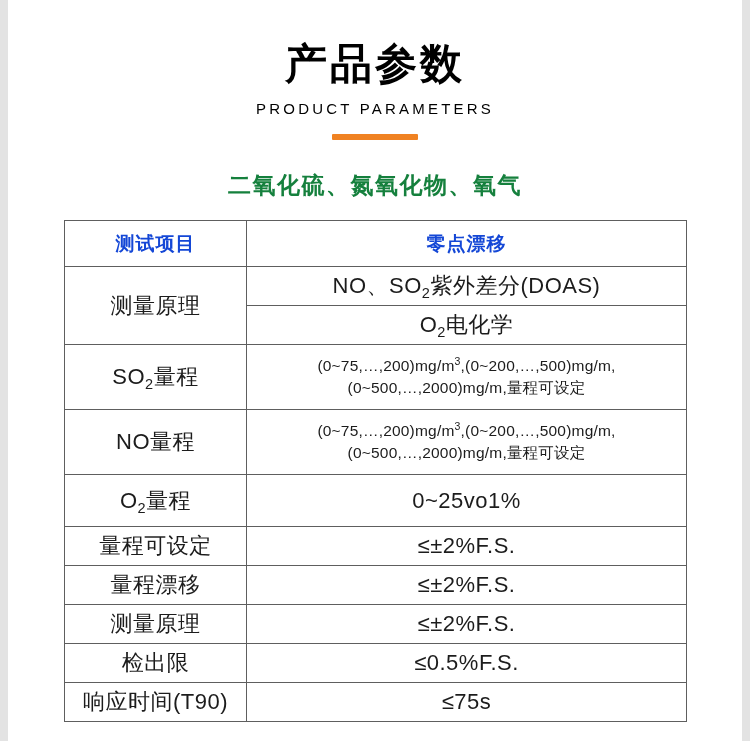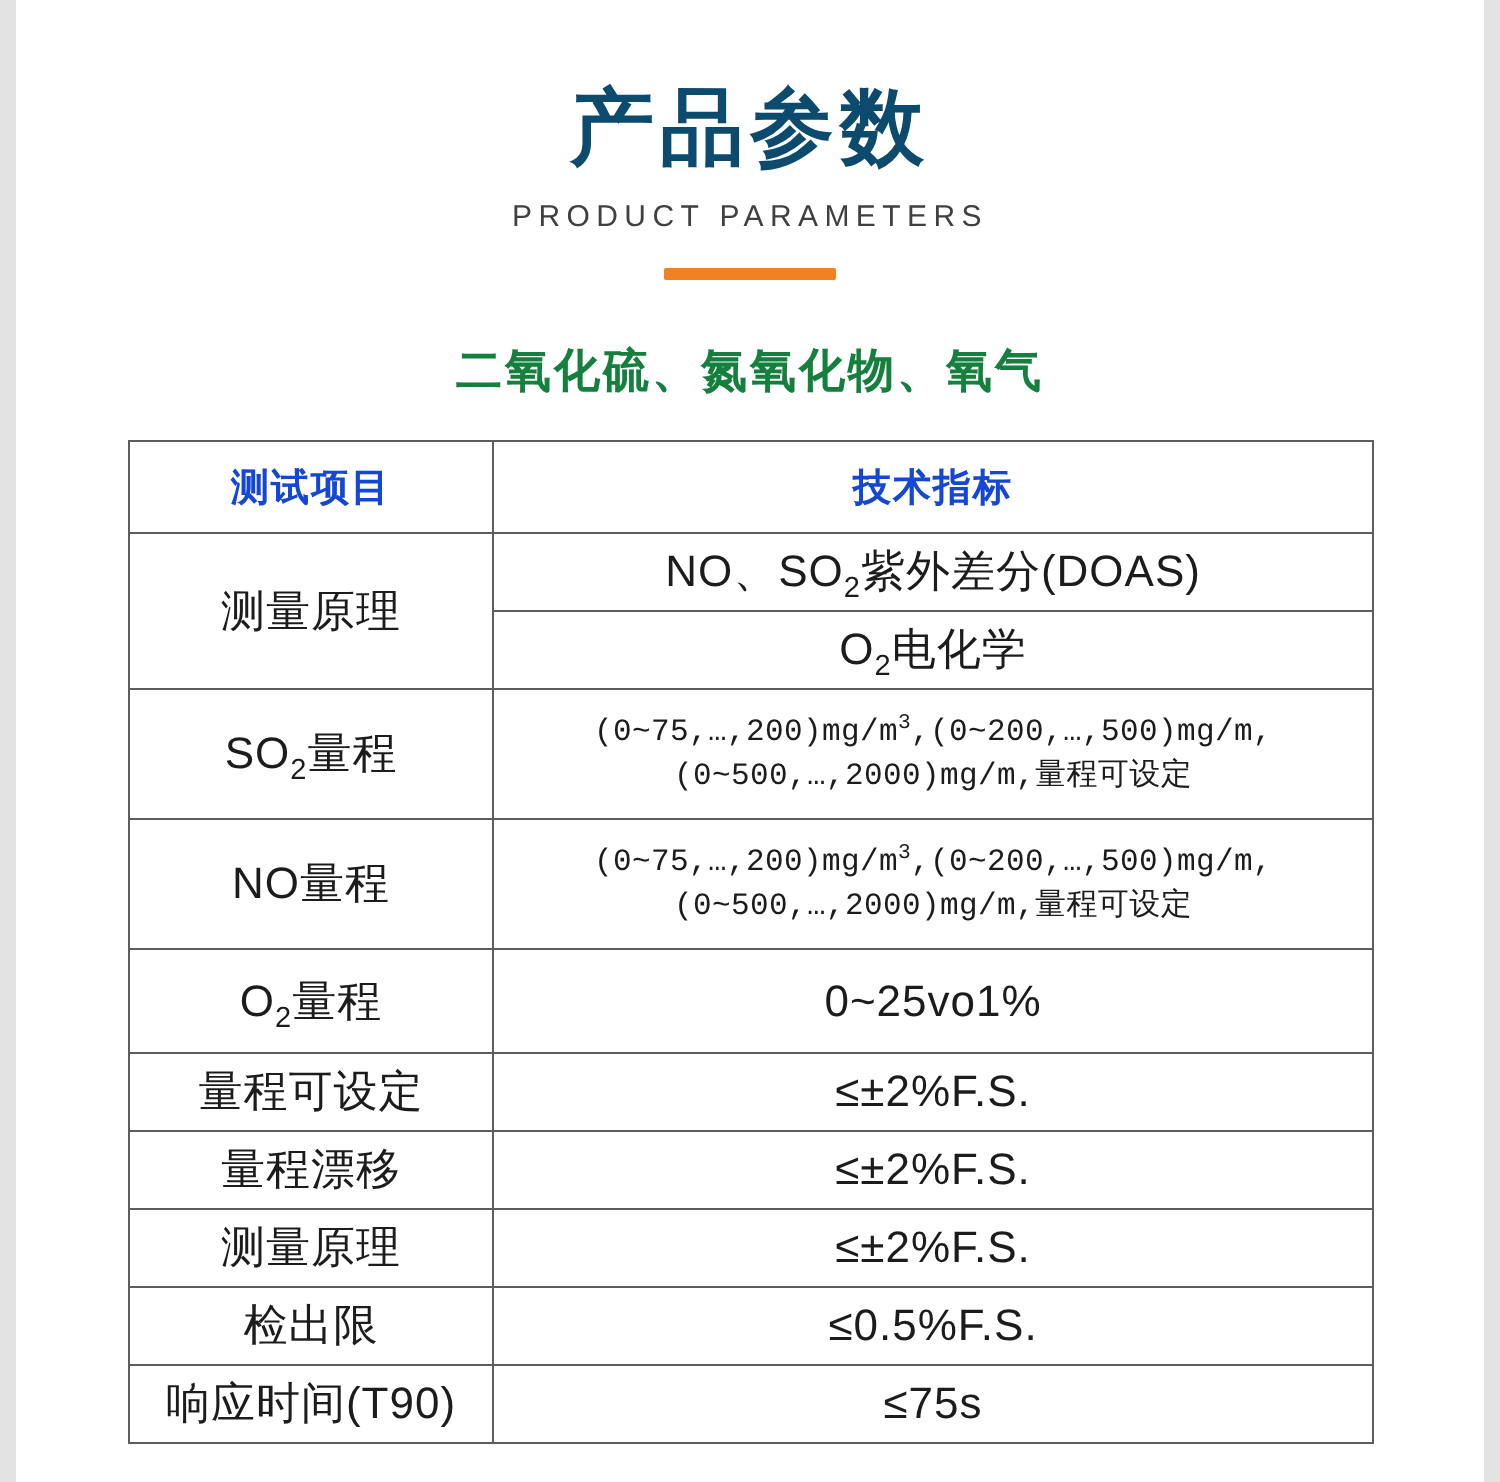--- a/index.html
+++ b/index.html
@@ -31,29 +31,29 @@
   .rail.left { left: 0; }
   .rail.right { right: 0; }
 
   .header {
     padding-top: 40px;
     text-align: center;
   }
   .title-cn {
     font-size: 42px;
     font-weight: bold;
-    color: #0c4a6e;
+    color: #000000;
     letter-spacing: 3px;
     line-height: 1.12;
     margin: 0;
   }
   .title-en {
     margin-top: 13px;
     font-size: 15px;
-    color: #404040;
+    color: #000000;
     letter-spacing: 3.2px;
     font-weight: normal;
   }
   .divider {
     width: 86px;
     height: 6px;
     background: #f08222;
     margin: 17px auto 0 auto;
     border-radius: 1px;
   }
@@ -98,21 +98,20 @@
   }
   td.value {
     font-size: 22px;
     letter-spacing: 0.5px;
   }
   td.value.small {
     font-size: 15.5px;
     line-height: 1.45;
     letter-spacing: 0.2px;
     padding: 4px 18px;
-    font-family: Liberation Mono, monospace;
   }
   .r-principle-1 { height: 38px; }
   .r-principle-2 { height: 35px; }
   .r-range { height: 65px; }
   .r-single { height: 37px; }
   .r-o2 { height: 52px; }
 
   sub {
     font-size: 0.66em;
     vertical-align: sub;
@@ -142,21 +141,21 @@
 
   <div class="table-wrap">
     <table class="spec">
       <colgroup>
         <col class="c1">
         <col class="c2">
       </colgroup>
       <thead>
         <tr>
           <th class="head">测试项目</th>
-          <th class="head">技术指标</th>
+          <th class="head">零点漂移</th>
         </tr>
       </thead>
       <tbody>
         <tr class="r-principle-1">
           <td class="label" rowspan="2">测量原理</td>
           <td class="value">
             NO、SO<sub>2</sub>紫外差分(DOAS)
           </td>
         </tr>
         <tr class="r-principle-2">

